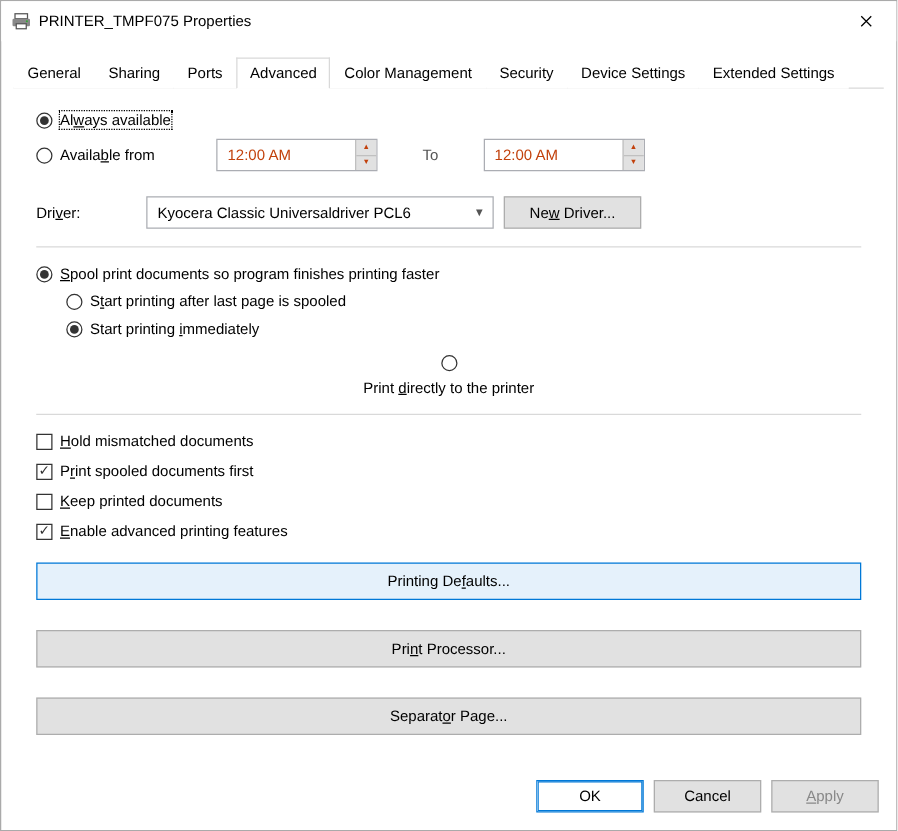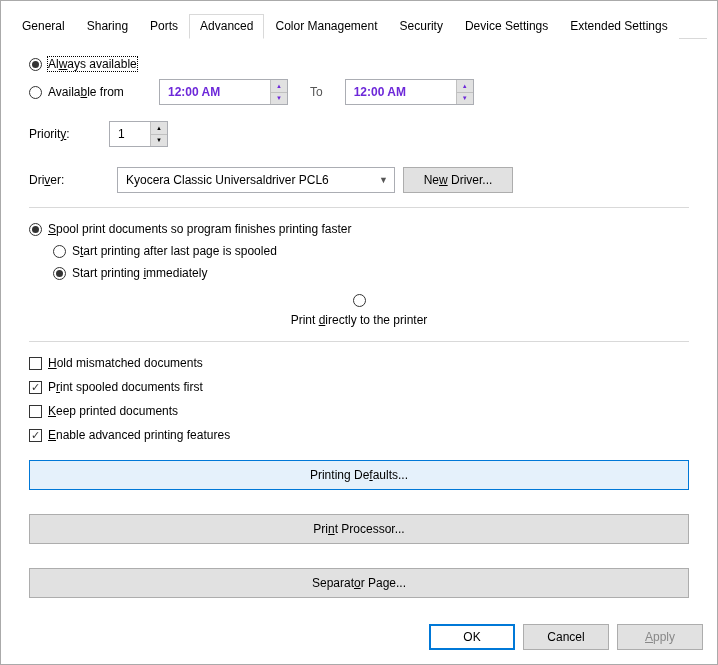--- a/index.html
+++ b/index.html
@@ -97,21 +97,21 @@
     line-height: 1;
     color: #333;
   }
   .timebox, .numbox {
     border: 1px solid #abadb3;
     height: 26px;
     display: flex;
     align-items: stretch;
     background: #fff;
   }
-  .timebox.disabled { color: #6d28d9; font-weight: bold; }
+  .timebox.disabled { color: #c2410c; }
   .timebox .val, .numbox .val {
     padding: 0 8px;
     display: flex; align-items: center;
     width: 110px;
   }
   .numbox .val { width: 40px; }
   .spinner {
     width: 17px;
     border-left: 1px solid #c0c0c0;
     display: flex; flex-direction: column;
@@ -178,40 +178,56 @@
     padding: 10px 14px 14px 0;
   }
   .dialog-buttons .btn { width: 86px; padding: 0; }
   .u { text-decoration: underline; }
 </style>
 </head>
 <body>
 
 <div class="window">
 
+  <div class="titlebar">
+    <span class="printer-icon">
+      <svg viewBox="0 0 16 16">
+          <rect x="3" y="2" width="10" height="4" fill="#fff" stroke="#555"></rect>
+          <rect x="1" y="6" width="14" height="6" rx="1" fill="#888"></rect>
+          <rect x="4" y="10" width="8" height="4" fill="#fff" stroke="#555"></rect>
+          <circle cx="12.5" cy="8" r="0.8" fill="#3a3"></circle>
+        </svg>
+    </span>
+    <span class="title">PRINTER_TMPF075 Properties</span>
+    <div class="close">
+      <svg width="10" height="10" viewBox="0 0 10 10">
+          <path d="M1 1 L9 9 M9 1 L1 9" stroke="#000" stroke-width="1"></path>
+        </svg>
+    </div>
+  </div>
 
   <div class="tabbar">
     <div class="tab">General</div>
     <div class="tab">Sharing</div>
     <div class="tab">Ports</div>
     <div class="tab active">Advanced</div>
     <div class="tab">Color Management</div>
     <div class="tab">Security</div>
     <div class="tab">Device Settings</div>
     <div class="tab">Extended Settings</div>
   </div>
 
   <div class="content">
 
     <div class="row radio">
       <span class="radio-btn checked"></span>
       <span style="outline:1px dotted #000;outline-offset:0px;"><span>Al<span class="u">w</span>ays available</span></span>
     </div>
 
-    <div class="row" style="">
+    <div class="row" style="gap:14px;">
       <div class="radio" style="width:130px;">
         <span class="radio-btn"></span>
         <span><span>Availa<span class="u">b</span>le from</span></span>
       </div>
       <div class="timebox disabled">
         <div class="val">12:00 AM</div>
         <div class="spinner">
             <div>▲</div>
             <div>▼</div>
           </div>
@@ -219,30 +235,20 @@
       <span class="to-label">To</span>
       <div class="timebox disabled">
         <div class="val">12:00 AM</div>
         <div class="spinner">
             <div>▲</div>
             <div>▼</div>
           </div>
       </div>
     </div>
 
-    <div class="row" style="margin-top:16px;">
-      <span class="label-col"><span>Priorit<span class="u">y</span>:</span></span>
-      <div class="numbox">
-        <div class="val">1</div>
-        <div class="spinner">
-            <div>▲</div>
-            <div>▼</div>
-          </div>
-      </div>
-    </div>
 
     <div class="row" style="margin-top:20px; gap:8px;">
       <span class="label-col"><span>Dri<span class="u">v</span>er:</span></span>
       <div class="select">
         <span>Kyocera Classic Universaldriver PCL6</span>
         <span class="chev">▼</span>
       </div>
       <button class="btn" style="width:110px;">
           <span>Ne<span class="u">w</span> Driver...</span>
         </button>

